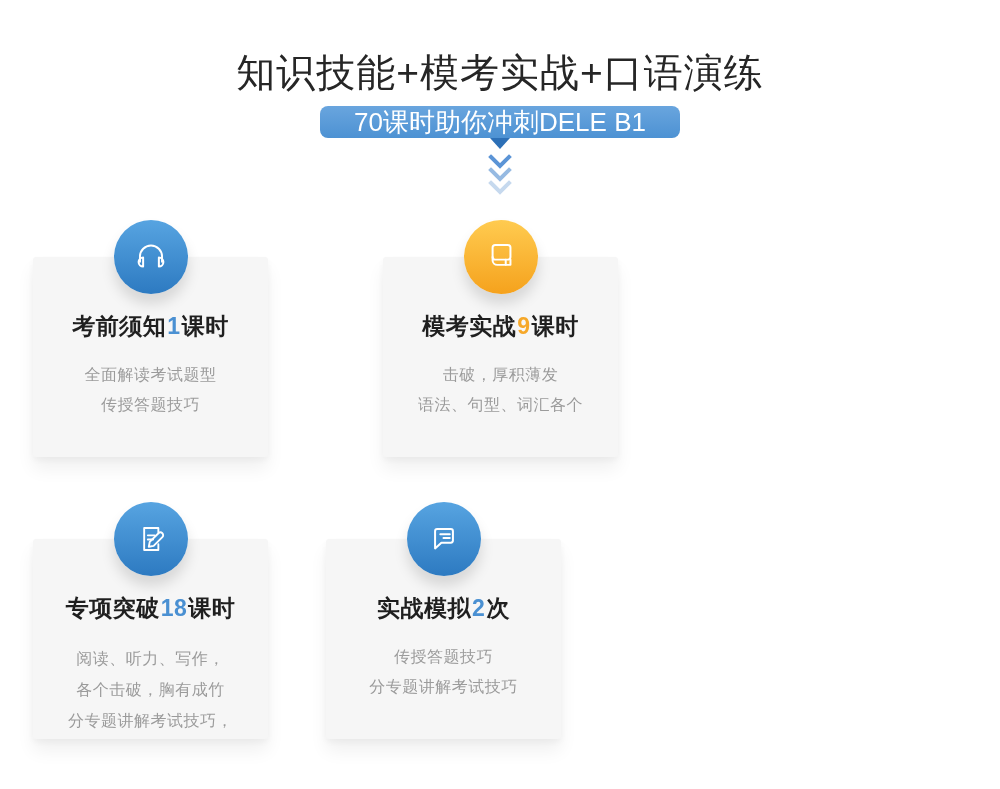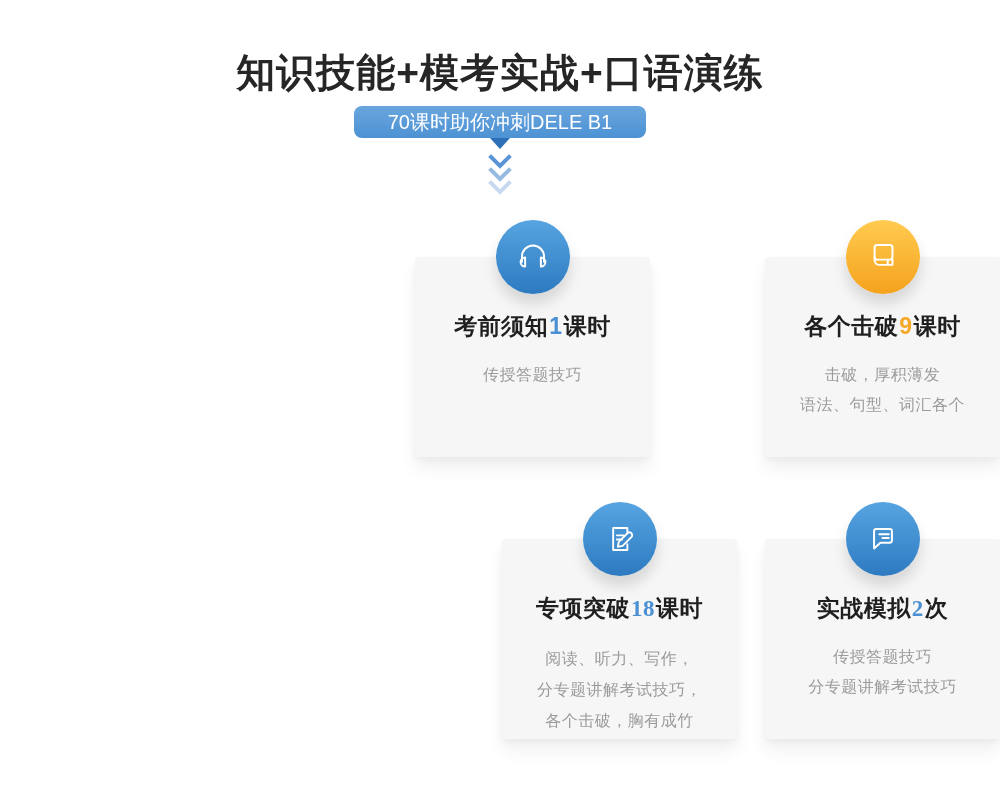--- a/index.html
+++ b/index.html
@@ -9,47 +9,47 @@
     font-family: "Liberation Sans", "DejaVu Sans", sans-serif;
     overflow: hidden;
   }
   .page { position: relative; width: 1000px; height: 789px; background: #fff; }
 
   
   .main-title {
     padding-top: 50px;
     text-align: center;
     font-size: 39px;
-    font-weight: bold;
+    font-weight: normal;
     color: #262626;
     letter-spacing: 1px;
     line-height: 46px;
   }
   .badge-wrap { text-align: center; margin-top: 10px; }
   .badge {
     display: inline-block;
     background: linear-gradient(180deg, #69a5de, #4d92d3);
     color: #ffffff;
-    font-size: 20px;
+    font-size: 26px;
     line-height: 30px;
     padding: 1px 34px;
     border-radius: 8px;
   }
   .badge-pointer {
     width: 0; height: 0; margin: 0 auto;
     border-left: 10px solid transparent;
     border-right: 10px solid transparent;
     border-top: 11px solid #2d70b7;
   }
   .chevrons { text-align: center; margin-top: 4px; height: 44px; }
 
   
-  .cards-row { display: flex; justify-content: flex-end; }
+  .cards-row { display: flex; justify-content: flex-start; padding-left: 33px; }
   .row-1 { margin-top: 60px; column-gap: 115px; }
-  .row-2 { margin-top: 82px; column-gap: 28px; font-family: Liberation Serif, serif; }
+  .row-2 { margin-top: 82px; column-gap: 58px; }
 
   .card {
     position: relative;
     width: 235px; height: 200px;
     background: #f6f6f6;
     border-radius: 3px;
     box-shadow: 0 12px 18px rgba(0,0,0,0.06), 0 3px 6px rgba(0,0,0,0.04);
     text-align: center;
   }
   .icon-circle {
@@ -112,34 +112,35 @@
         <svg width="42" height="42" viewBox="0 0 40 40" fill="none" stroke="#ffffff" stroke-width="1.9" stroke-linecap="round" stroke-linejoin="round">
           <path d="M9.5 24.5 v-5 a10.5 10.5 0 0 1 21 0 v5"></path>
           <path d="M12.5 20.5 a4.3 4.3 0 1 0 0 8.6 v-8.6 z"></path>
           <path d="M27.5 20.5 a4.3 4.3 0 1 1 0 8.6 v-8.6 z"></path>
         </svg>
       </div>
       <div class="card-title">
         <span>考前须知</span><span class="num num-blue">1</span><span>课时</span>
       </div>
       <div class="card-body">
+        <p>全面解读考试题型</p>
         <p>传授答题技巧</p>
       </div>
     </div>
 
     <div class="card">
       <div class="icon-circle orange">
         <svg width="42" height="42" viewBox="0 0 40 40" fill="none" stroke="#ffffff" stroke-width="1.9" stroke-linecap="round" stroke-linejoin="round">
           <rect x="12" y="8.5" width="17" height="14" rx="2.5"></rect>
           <path d="M12 20 v3 a4.5 4.5 0 0 0 4.5 4.5 H29 v-5"></path>
           <path d="M24.5 22.5 v5"></path>
         </svg>
       </div>
       <div class="card-title">
-        <span>各个击破</span><span class="num num-orange">9</span><span>课时</span>
+        <span>模考实战</span><span class="num num-orange">9</span><span>课时</span>
       </div>
       <div class="card-body">
         <p>击破，厚积薄发</p>
         <p>语法、句型、词汇各个</p>
       </div>
     </div>
 
   </div>
 
   <div class="cards-row row-2">
@@ -151,22 +152,22 @@
           <path d="M17 16.5 h6.5"></path>
           <path d="M17 20.5 h5"></path>
           <path d="M22.5 26.5 l8.3-8.3 a2.6 2.6 0 0 0-3.7-3.7 l-8.3 8.3 -0.9 4.6 z"></path>
         </svg>
       </div>
       <div class="card-title">
         <span>专项突破</span><span class="num num-blue">18</span><span>课时</span>
       </div>
       <div class="card-body tight">
         <p>阅读、听力、写作，</p>
+        <p>各个击破，胸有成竹</p>
         <p>分专题讲解考试技巧，</p>
-        <p>各个击破，胸有成竹</p>
       </div>
     </div>
 
 
     <div class="card">
       <div class="icon-circle blue">
         <svg width="42" height="42" viewBox="0 0 40 40" fill="none" stroke="#ffffff" stroke-width="1.9" stroke-linecap="round" stroke-linejoin="round">
           <path d="M11.5 24.5 v-11 a2 2 0 0 1 2-2 h13 a2 2 0 0 1 2 2 v9 a2 2 0 0 1-2 2 h-9 l-6 5.5 z" transform="translate(0,-1)"></path>
           <path d="M16.5 15.5 h9"></path>
           <path d="M19.5 19 h6"></path>

